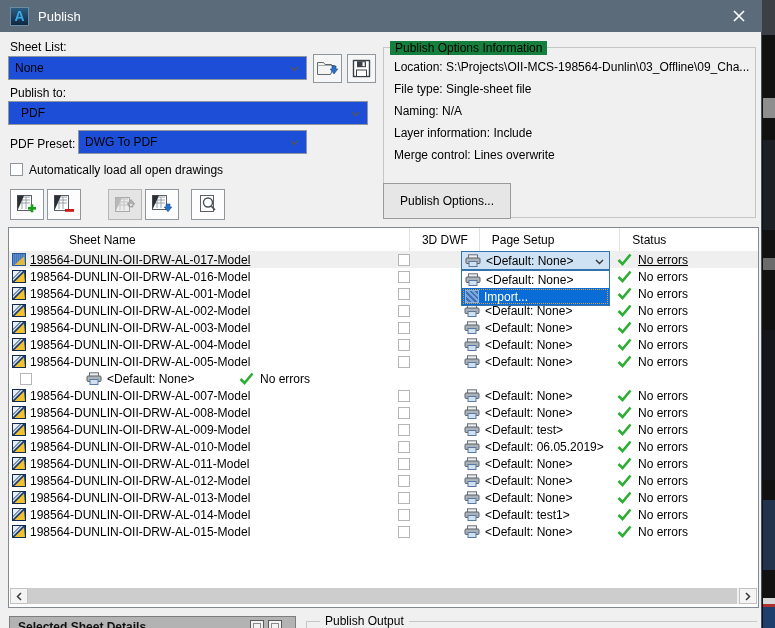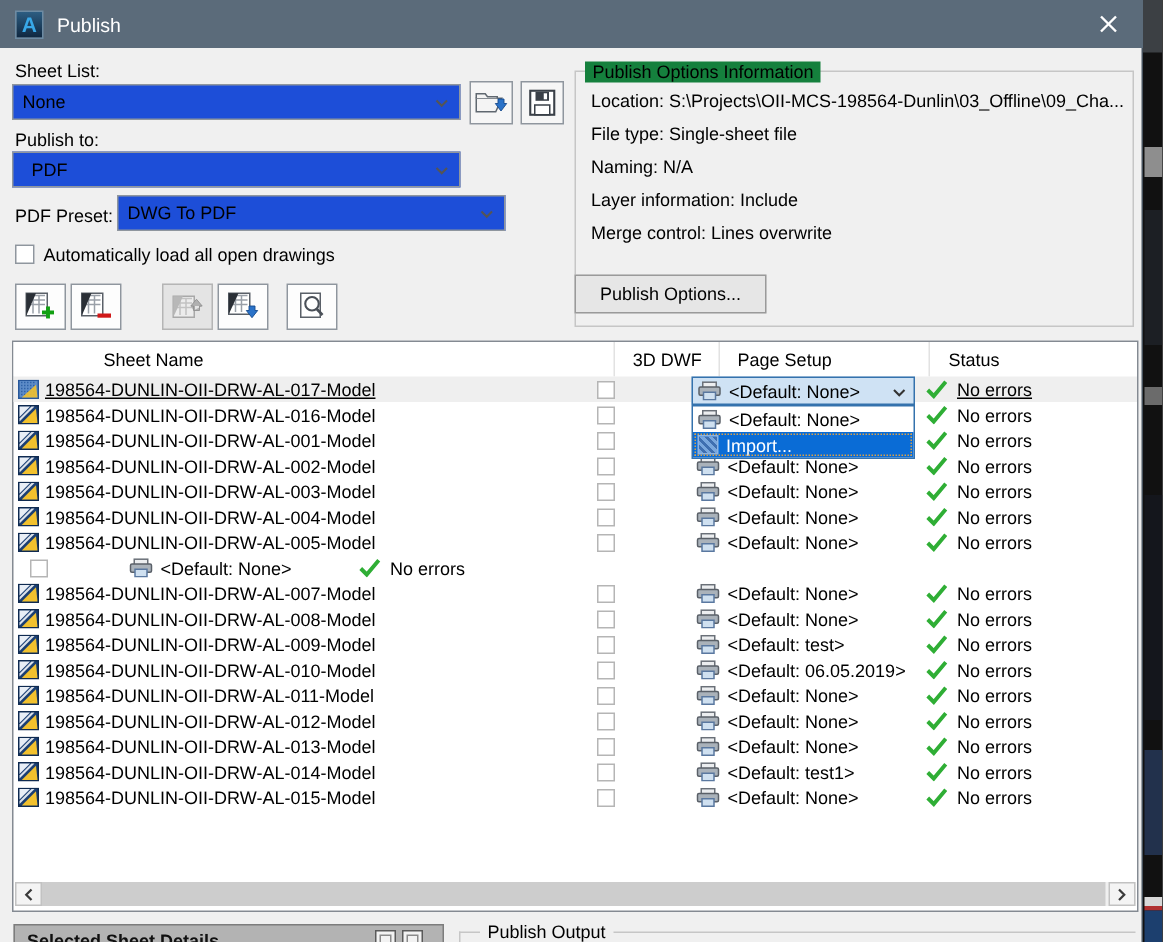--- a/index.html
+++ b/index.html
@@ -16,21 +16,21 @@
   .combo{position:absolute;height:24px;background:#1d4ed8;border:1px solid #8f969e;display:flex;align-items:center;font-size:12px;padding-left:6px;color:#000;}
   .combo .chev{position:absolute;right:7px;top:9px;}
   .btn29{position:absolute;width:29px;height:29px;background:#f6f6f6;border:1px solid #8f969e;display:flex;align-items:center;justify-content:center;}
   .tbtn{position:absolute;width:34px;height:31px;background:#fdfdfd;border:1px solid #8f969e;display:flex;align-items:center;justify-content:center;}
   .tbtn.disabled{background:#e4e4e4;border-color:#b5b5b5;}
   .checkbox{position:absolute;width:13px;height:13px;background:#fff;border:1px solid #8f969e;}
   
   .groupbox{position:absolute;left:383px;top:47px;width:373px;height:171px;border:1px solid #c6c6c6;}
   .group-label{position:absolute;left:390px;top:41px;background:#15803d;padding:0 5px;font-size:12px;}
   .info-line{position:absolute;left:394px;font-size:12px;color:#000;white-space:nowrap;}
-  .pub-opt-btn{position:absolute;left:383px;top:183px;width:128px;height:26px;background:#e6e6e6;border:1px solid #9a9a9a;font-size:12px;display:flex;align-items:center;justify-content:center;cursor:pointer;}
+  .pub-opt-btn{position:absolute;left:383px;top:183px;width:128px;height:36px;background:#e6e6e6;border:1px solid #9a9a9a;font-size:12px;display:flex;align-items:center;justify-content:center;cursor:pointer;}
   
   .sheet-table{position:absolute;left:8px;top:227px;width:751px;height:381px;background:#fff;border:1px solid #848a92;}
   .thead{position:absolute;left:0;top:0;width:749px;height:23px;background:#fff;display:flex;font-size:12px;padding-left:48px;}
   .th{display:flex;align-items:center;padding-left:12px;border-right:1px solid #e2e2e2;height:23px;}
   .th:last-child{border-right:none;}
   .rows{position:absolute;left:0;top:23px;width:749px;}
   .trow{display:flex;height:17px;align-items:center;font-size:12px;color:#000;}
   .trow.sel{background:#efefef;text-decoration:underline;}
   .c-name{width:378px;display:flex;align-items:center;padding-left:3px;overflow:hidden;white-space:nowrap;}
   .c-dwf{width:74px;display:flex;align-items:center;padding-left:11px;}
@@ -107,29 +107,29 @@
     <div class="btn29" style="left:347px;top:54px;">
       <svg width="19" height="19" viewBox="0 0 19 19">
         <rect x="1.5" y="1.5" width="16" height="16" fill="#ffffff" stroke="#3a4048" stroke-width="1.4"></rect>
         <rect x="5" y="2.2" width="9" height="6" fill="#3a4048"></rect>
         <rect x="10.5" y="3.2" width="2.2" height="4" fill="#ffffff"></rect>
         <rect x="4.5" y="11" width="10" height="6.5" fill="#ffffff" stroke="#3a4048"></rect>
       </svg>
     </div>
 
     <div class="lbl" style="left:10px;top:86px;">Publish to:</div>
-    <div class="combo" style="left:8px;top:101px;width:299px;padding-left:12px;">
+    <div class="combo" style="left:8px;top:101px;width:360px;padding-left:12px;">
       <span>PDF</span>
       <svg class="chev" width="9" height="6" viewBox="0 0 9 6">
           <path d="M1 1 L4.5 4.5 L8 1" stroke="#555" stroke-width="1.4" fill="none"></path>
         </svg>
     </div>
 
     <div class="lbl" style="left:10px;top:137px;">PDF Preset:</div>
-    <div class="combo" style="left:78px;top:130px;width:259px;">
+    <div class="combo" style="left:78px;top:130px;width:229px;">
       <span>DWG To PDF</span>
       <svg class="chev" width="9" height="6" viewBox="0 0 9 6">
           <path d="M1 1 L4.5 4.5 L8 1" stroke="#555" stroke-width="1.4" fill="none"></path>
         </svg>
     </div>
 
     <div class="checkbox" style="left:10px;top:163px;"></div>
     <div class="lbl" style="left:29px;top:163px;">Automatically load all open drawings</div>
 
     <div class="tbtn" style="left:10px;top:189px;">

